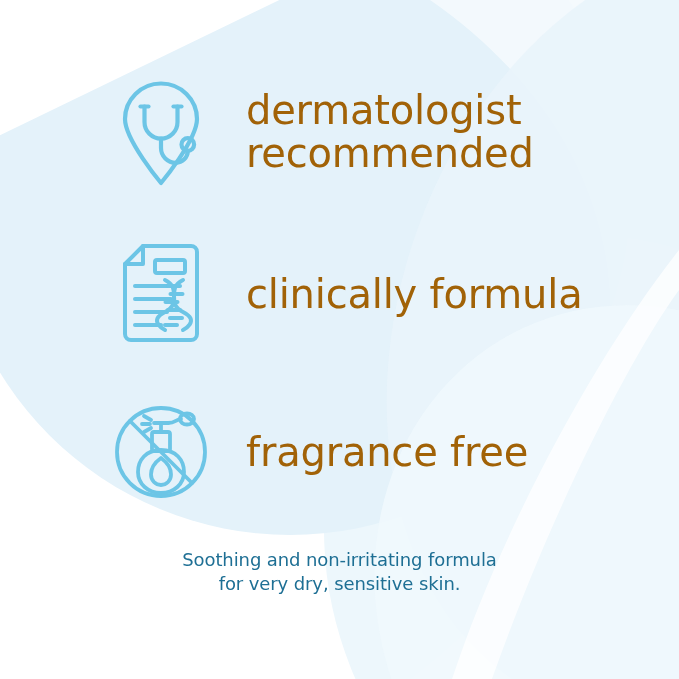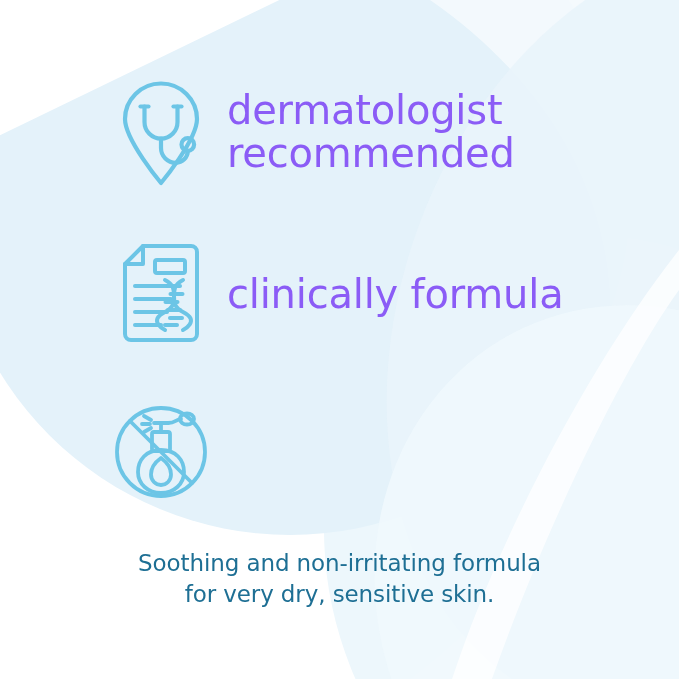--- a/index.html
+++ b/index.html
@@ -45,40 +45,40 @@
     width: 98px;
     height: 108px;
     flex: 0 0 98px;
     display: flex;
     align-items: center;
     justify-content: center;
   }
   .feature-icon svg { display: block; }
 
   .feature-label {
-    margin-left: 17px;
-    color: #8b5cf6;
+    margin-left: 36px;
+    color: #a16207;
     font-family: "DejaVu Sans", sans-serif;
     font-size: 40px;
     font-weight: 400;
     line-height: 1.07;
     letter-spacing: -0.2px;
     white-space: pre-line;
   }
 
   
   .footer-text {
     position: absolute;
     left: 0;
     right: 0;
     top: 548px;
     text-align: center;
     color: #1E6F94;
     font-family: "DejaVu Sans", sans-serif;
-    font-size: 23px;
+    font-size: 18px;
     font-weight: 400;
     line-height: 1.33;
     letter-spacing: -0.1px;
     white-space: pre-line;
     padding: 0 44px;
   }
 </style>
 </head>
 <body>
 
@@ -180,19 +180,20 @@
 
           <path d="M55 19 C62 19 64 15 68 15"></path>
 
           <ellipse cx="74" cy="15" rx="7" ry="5.5"></ellipse>
 
           <path d="M31 12 L38 16"></path>
           <path d="M29 20 L37 20"></path>
           <path d="M31 28 L38 24"></path>
         </svg>
       </div>
+      <div class="feature-label">fragrance free</div>
     </div>
 
     <div class="footer-text">Soothing and non-irritating formula
 for very dry, sensitive skin.</div>
 
   </div>
 </div>
 
 </body></html>

